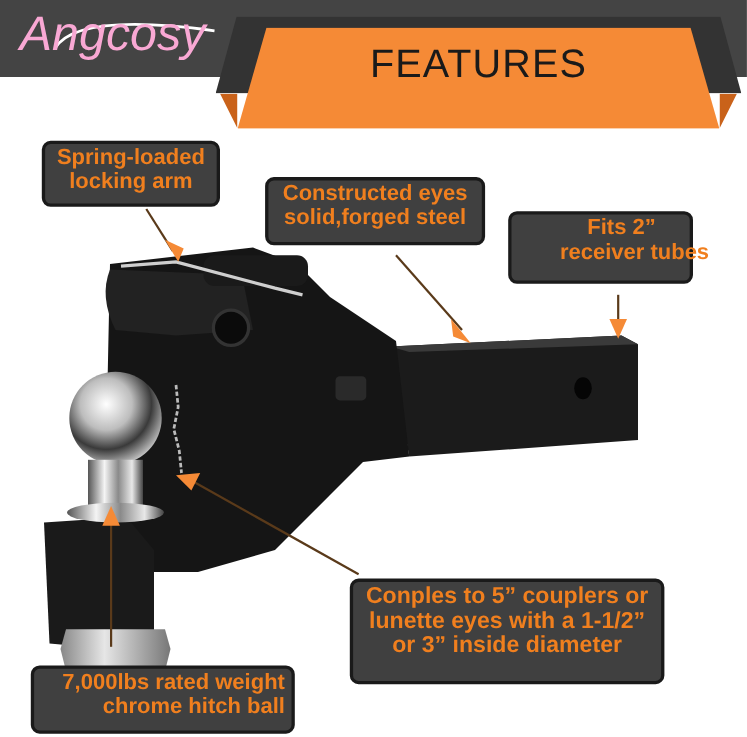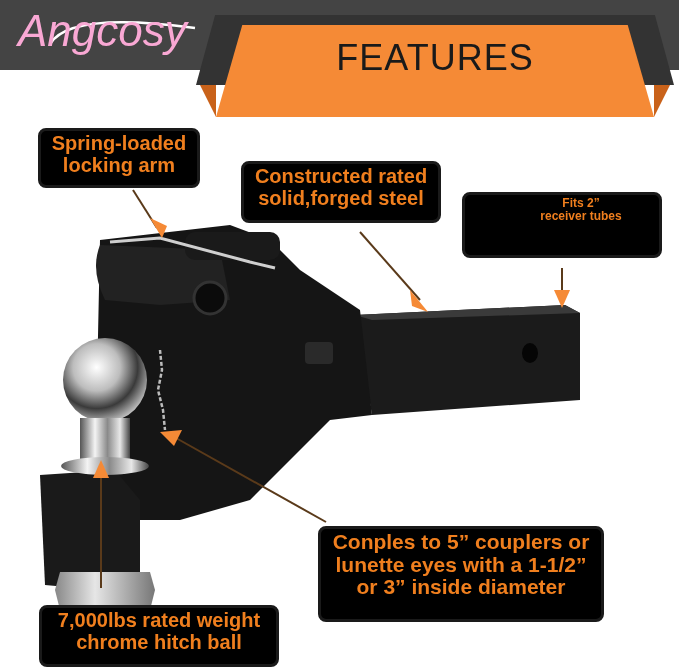--- a/index.html
+++ b/index.html
@@ -6,21 +6,21 @@
   body{width:679px;height:670px;position:relative;overflow:hidden;font-family:"Liberation Sans",sans-serif;}
   .banner{position:absolute;left:0;top:0;width:679px;height:70px;background:#444444;}
   .brand{position:absolute;left:18px;top:6px;color:#f9a8d4;font-size:44px;font-family:"Liberation Sans",sans-serif;font-style:italic;letter-spacing:0px;}
   .brand-swoosh{position:absolute;left:30px;top:6px;width:170px;height:40px;}
   .tab-shadow{position:absolute;left:196px;top:15px;width:478px;height:70px;background:#333;clip-path:polygon(4% 0,96% 0,100% 100%,0 100%);}
   .tab{position:absolute;left:200px;top:25px;width:470px;height:71px;}
   .tab-orange{position:absolute;left:16px;top:0;width:438px;height:92px;background:#F58A36;clip-path:polygon(0 100%,6% 0,94% 0,100% 100%);}
   .tab-fold-l{position:absolute;left:0;top:60px;width:16px;height:32px;background:#C9621A;clip-path:polygon(0 0,100% 0,100% 100%);}
   .tab-fold-r{position:absolute;right:0;top:60px;width:16px;height:32px;background:#C9621A;clip-path:polygon(0 0,100% 0,0 100%);}
   .tab-title{position:absolute;left:0;width:470px;top:12px;text-align:center;font-size:36px;color:#1a1a1a;letter-spacing:1px;}
-  .callout{position:absolute;border:3px solid #1a1a1a;border-radius:8px;background:#000000;color:#F07F1E;font-weight:bold;font-family:"Liberation Sans",sans-serif;line-height:1.08;padding:2px 6px;box-sizing:border-box;text-align:center;}
+  .callout{position:absolute;border:3px solid #1a1a1a;border-radius:8px;background:#404040;color:#F07F1E;font-weight:bold;font-family:"Liberation Sans",sans-serif;line-height:1.08;padding:2px 6px;box-sizing:border-box;text-align:center;}
   .callout span{display:block;white-space:nowrap;}
   svg.art{position:absolute;left:0;top:0;}
 </style>
 </head>
 <body>
 
 <div class="banner">
   <svg class="brand-swoosh" viewBox="0 0 170 40">
     <path d="M20 38 Q 40 5 165 22" stroke="#fff" stroke-width="2.5" fill="none"></path>
   </svg>
@@ -95,31 +95,31 @@
   <line x1="101" y1="588" x2="101" y2="472" stroke="#5a3a1a" stroke-width="2"></line>
   <polygon points="93,478 109,478 101,460" fill="#F58A36"></polygon>
 </svg>
 
 <div class="callout" style="left:38px;top:128px;width:162px;height:60px;font-size:20px;">
   <span>Spring-loaded</span>
   <span>locking arm</span>
 </div>
 
 <div class="callout" style="left:241px;top:161px;width:200px;height:62px;font-size:20px;">
-  <span>Constructed rated</span>
+  <span>Constructed eyes</span>
   <span>solid,forged steel</span>
 </div>
 
-<div class="callout" style="left:462px;top:192px;width:200px;height:66px;font-size:12px;padding-left:44px;">
+<div class="callout" style="left:462px;top:192px;width:168px;height:66px;font-size:20px;padding-left:44px;">
   <span>Fits   2”</span>
   <span>receiver tubes</span>
 </div>
 
 <div class="callout" style="left:318px;top:526px;width:286px;height:96px;font-size:21px;">
   <span>Conples to 5” couplers or</span>
   <span>lunette eyes with a 1-1/2”</span>
   <span>or 3” inside diameter</span>
 </div>
 
-<div class="callout" style="left:39px;top:605px;width:240px;height:62px;font-size:20px;text-align:center;">
+<div class="callout" style="left:28px;top:605px;width:240px;height:62px;font-size:20px;text-align:right;">
   <span>7,000lbs rated weight</span>
   <span>chrome hitch ball</span>
 </div>
 
 </body></html>

